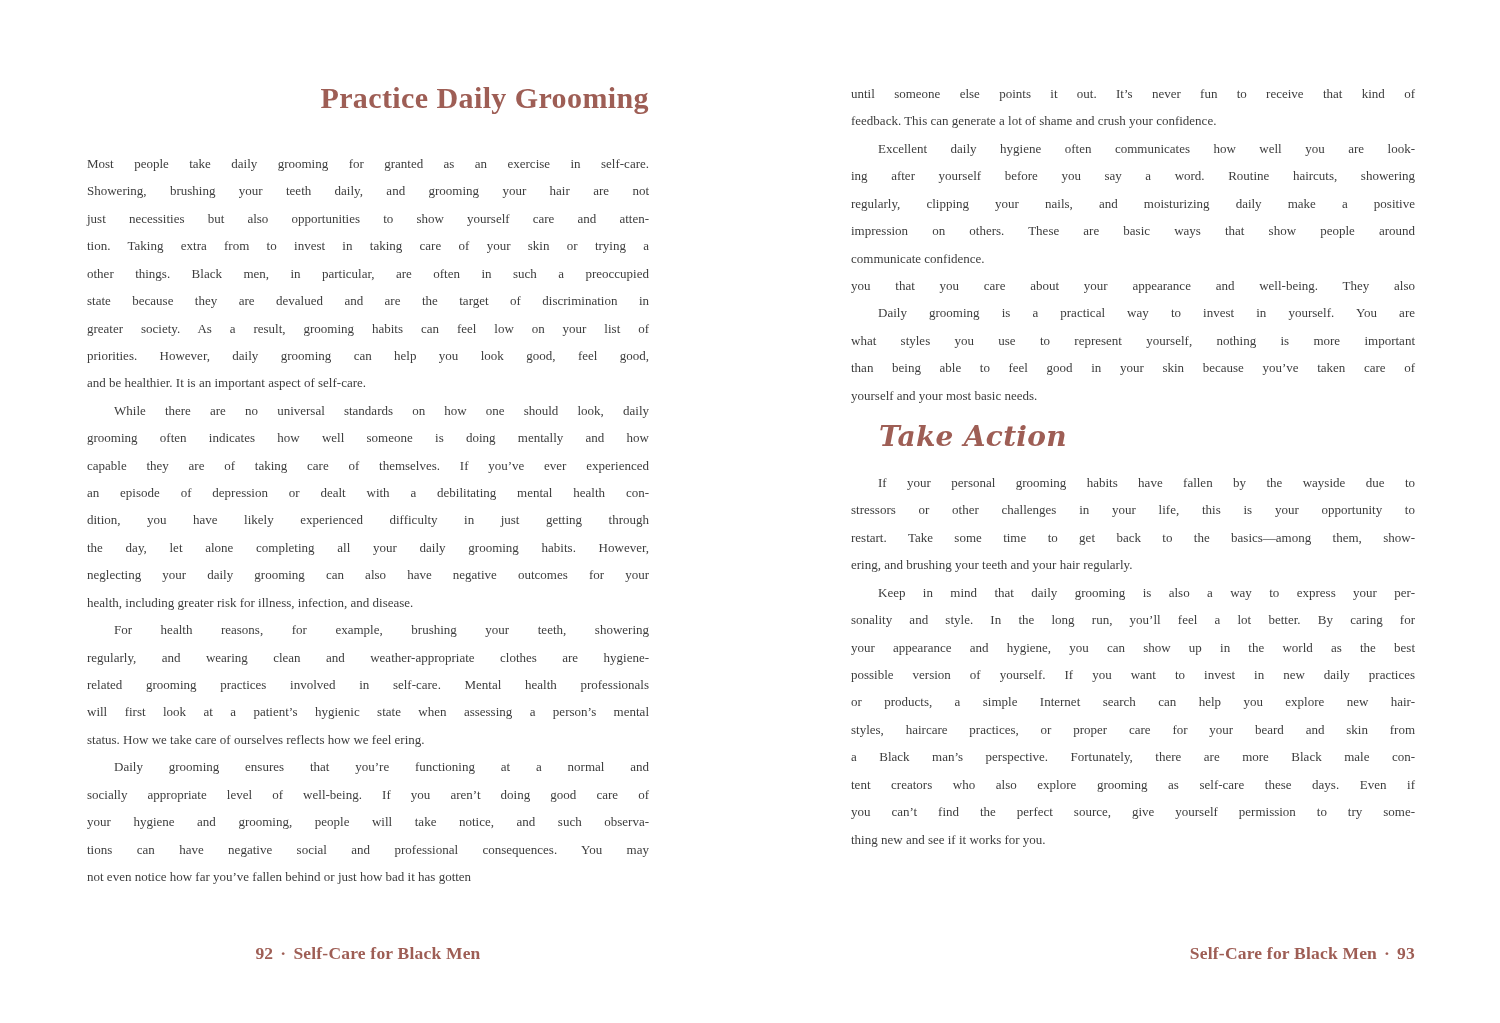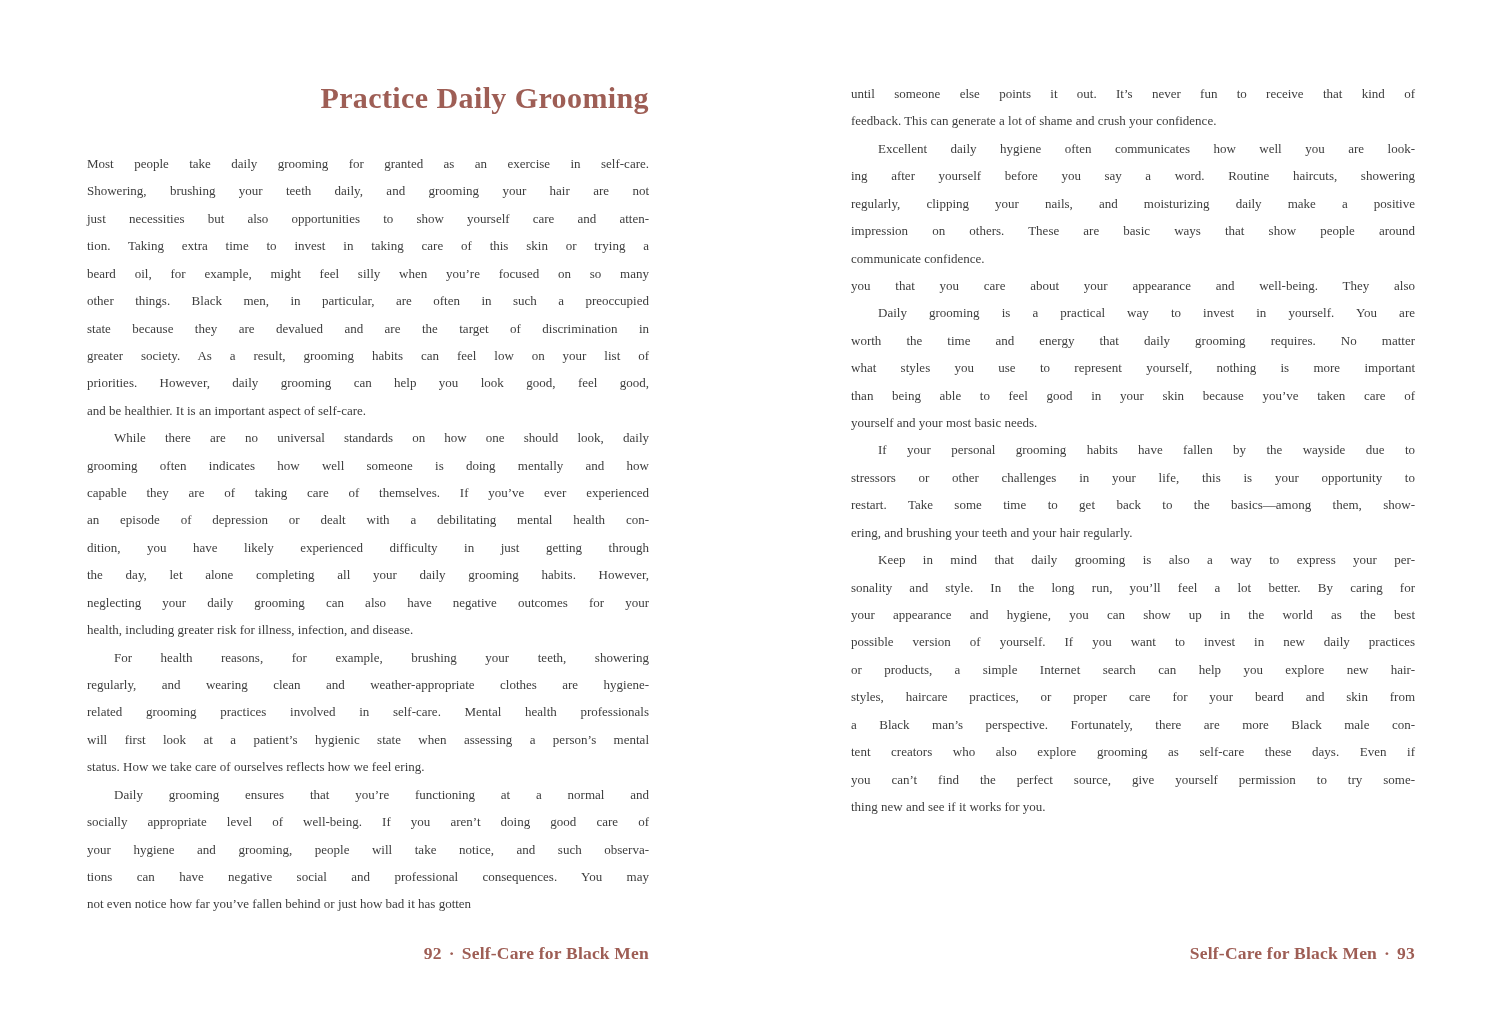--- a/index.html
+++ b/index.html
@@ -41,36 +41,35 @@
     font-family:"DejaVu Serif",serif;font-style:italic;font-weight:700;
     font-size:28px;line-height:40px;color:var(--accent);
     letter-spacing:.3px;
   }
 
   .running-foot{
     position:absolute;top:941px;left:0;width:100%;
     font-weight:700;font-size:17.5px;line-height:24px;
     color:var(--accent);letter-spacing:.2px;
   }
-  #left-footer{text-align:right;}
+  #left-footer{text-align:center;}
   #right-footer{text-align:right;}
   .foot-sep{margin:0 7px;}
 </style>
 </head>
 <body>
 
 <div class="page" id="left-page">
   <h1 class="chapter-title">Practice Daily Grooming</h1>
   <div class="body-flow" id="left-body">
       <div class="para">
         <div class="line">Most people take daily grooming for granted as an exercise in self-care.</div>
         <div class="line">Showering, brushing your teeth daily, and grooming your hair are not</div>
         <div class="line">just necessities but also opportunities to show yourself care and atten-</div>
-        <div class="line">tion. Taking extra time to invest in taking care of this skin or trying a</div>
-        <div class="line">beard oil, for example, might feel silly when you’re focused on so many</div>
+        <div class="line">tion. Taking extra from to invest in taking care of your skin or trying a</div>
         <div class="line">other things. Black men, in particular, are often in such a preoccupied</div>
         <div class="line">state because they are devalued and are the target of discrimination in</div>
         <div class="line">greater society. As a result, grooming habits can feel low on your list of</div>
         <div class="line">priorities. However, daily grooming can help you look good, feel good,</div>
         <div class="line last">and be healthier. It is an important aspect of self-care.</div>
       </div>
       <div class="para">
         <div class="line indent">While there are no universal standards on how one should look, daily</div>
         <div class="line">grooming often indicates how well someone is doing mentally and how</div>
         <div class="line">capable they are of taking care of themselves. If you’ve ever experienced</div>
@@ -110,26 +109,26 @@
         <div class="para">
           <div class="line indent">Excellent daily hygiene often communicates how well you are look-</div>
           <div class="line">ing after yourself before you say a word. Routine haircuts, showering</div>
           <div class="line">regularly, clipping your nails, and moisturizing daily make a positive</div>
           <div class="line">impression on others. These are basic ways that show people around</div>
           <div class="line last">communicate confidence.</div>
           <div class="line">you that you care about your appearance and well-being. They also</div>
         </div>
         <div class="para">
           <div class="line indent">Daily grooming is a practical way to invest in yourself. You are</div>
-          <div class="line">worth the time and energy that daily grooming requires. No matter</div>
           <div class="line">what styles you use to represent yourself, nothing is more important</div>
           <div class="line">than being able to feel good in your skin because you’ve taken care of</div>
           <div class="line last">yourself and your most basic needs.</div>
         </div>
       </div>
+    <h2 class="section-heading">Take Action</h2>
     <div>
         <div class="para">
           <div class="line indent">If your personal grooming habits have fallen by the wayside due to</div>
           <div class="line">stressors or other challenges in your life, this is your opportunity to</div>
           <div class="line">restart. Take some time to get back to the basics—among them, show-</div>
           <div class="line last">ering, and brushing your teeth and your hair regularly.</div>
         </div>
         <div class="para">
           <div class="line indent">Keep in mind that daily grooming is also a way to express your per-</div>
           <div class="line">sonality and style. In the long run, you’ll feel a lot better. By caring for</div>

